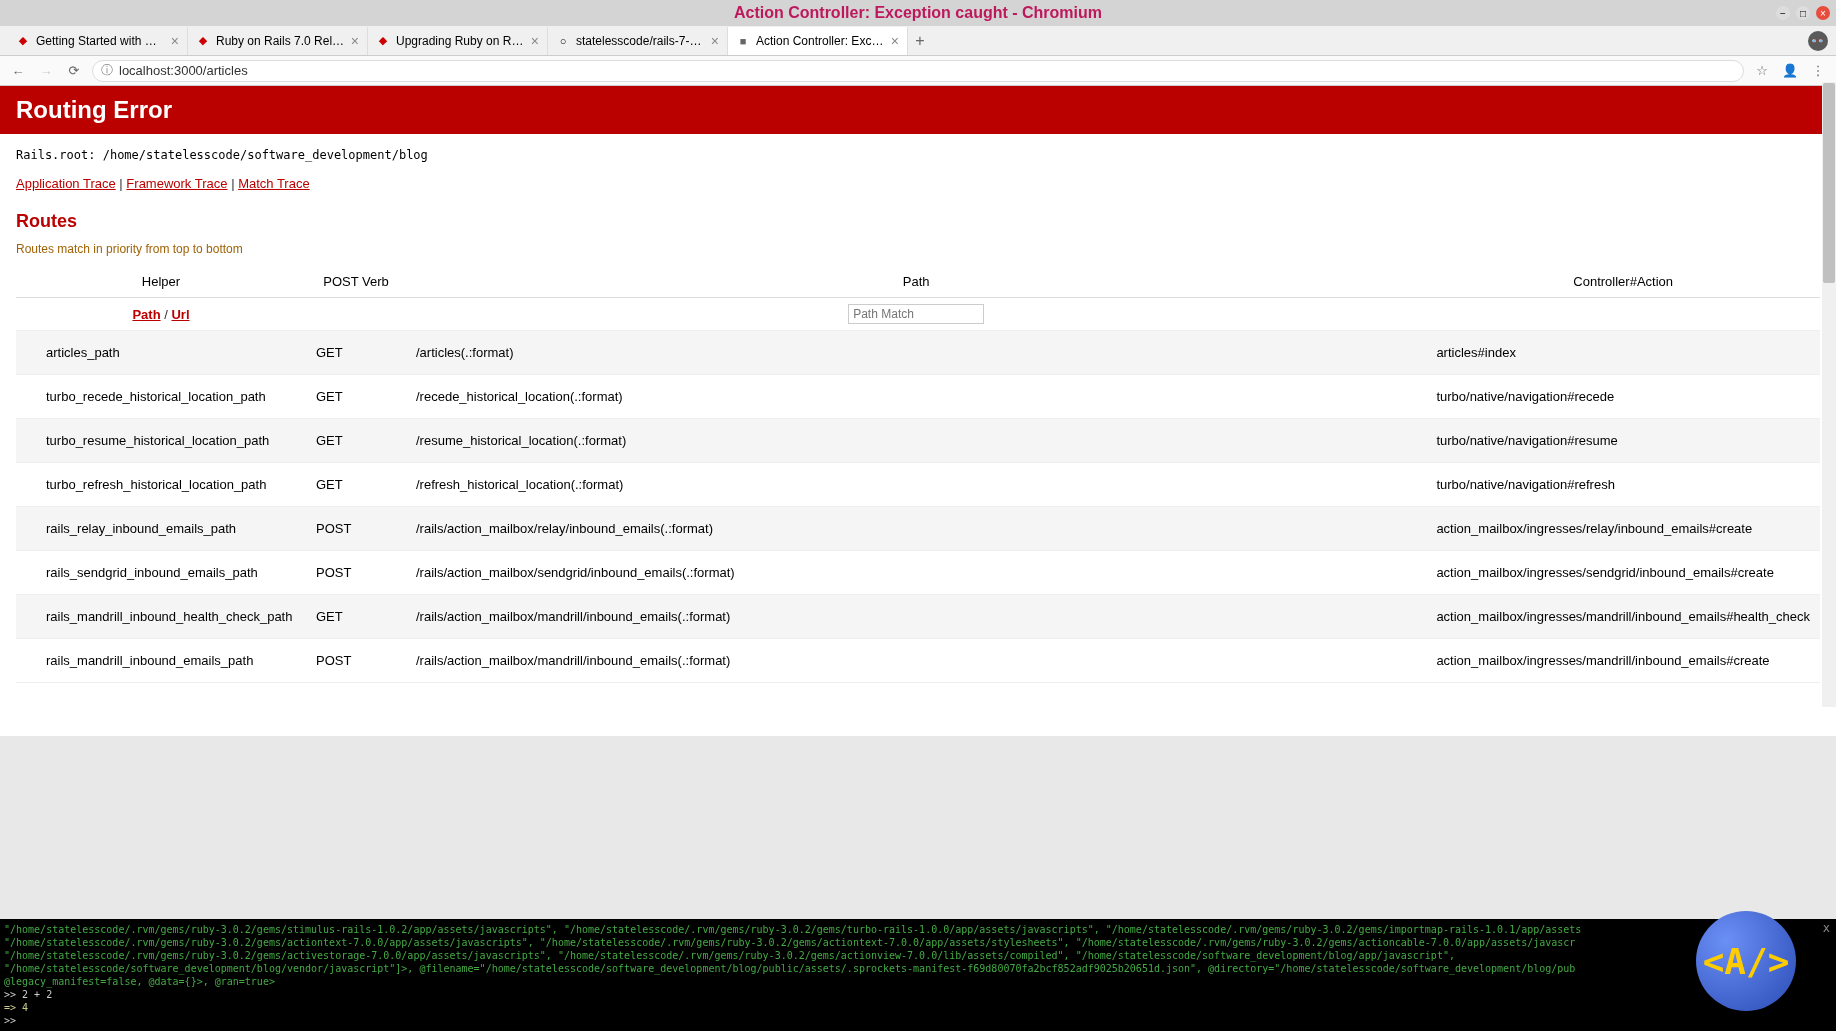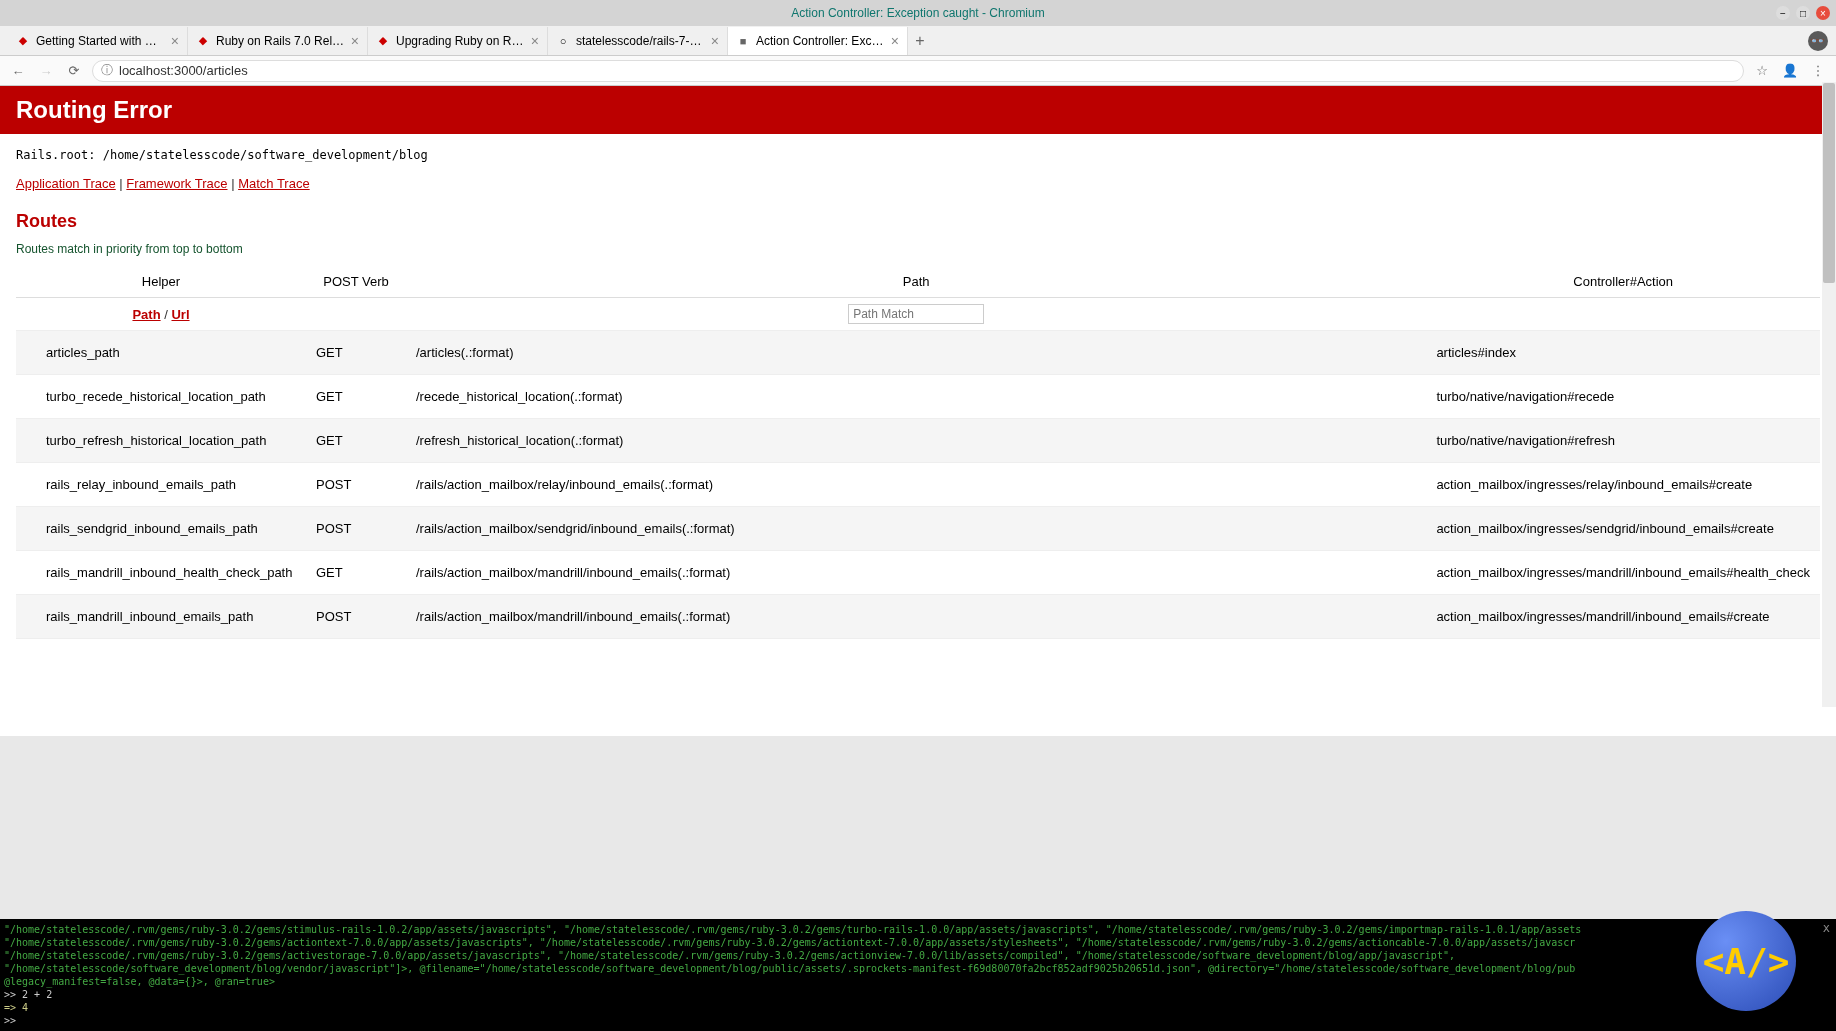--- a/index.html
+++ b/index.html
@@ -1,19 +1,19 @@
 <!DOCTYPE html>
 <html><head>
   <meta charset="utf-8">
   <style>
     * { margin: 0; padding: 0; box-sizing: border-box; }
     body { font-family: Arial, sans-serif; font-size: 13px; background: #e8e8e8; overflow: hidden; }
     
     .window-titlebar { height: 26px; background: #d4d4d4; display: flex; align-items: center; justify-content: center; position: relative; }
-    .window-title { font-size: 12px; font-weight: normal; color: #0f766e; }
+    .window-title { font-size: 16px; font-weight: bold; color: #be185d; }
     .window-controls { position: absolute; right: 6px; display: flex; gap: 6px; }
     .window-control { width: 14px; height: 14px; border-radius: 50%; display: flex; align-items: center; justify-content: center; font-size: 10px; }
     .window-control.min { background: #ddd; }
     .window-control.max { background: #ddd; }
     .window-control.close { background: #e74c3c; color: white; }
     
     .browser-tabs { height: 30px; background: #f0f0f0; display: flex; align-items: center; padding: 0 8px; border-bottom: 1px solid #ccc; }
     .browser-tab { height: 28px; padding: 0 8px; display: flex; align-items: center; gap: 6px; font-size: 12px; background: #f0f0f0; border-right: 1px solid #ddd; max-width: 180px; }
     .browser-tab.active { background: #fff; }
     .tab-favicon { width: 14px; height: 14px; display: flex; align-items: center; justify-content: center; font-size: 11px; }
@@ -37,21 +37,21 @@
     
     .error-header { background: #b00; color: #fff; padding: 10px 16px; font-size: 24px; font-weight: bold; }
     .error-body { padding: 14px 16px; }
     .error-message { font-size: 18px; font-weight: bold; color: #b00; margin-bottom: 14px; }
     .rails-root { font-family: monospace; font-size: 12px; margin-bottom: 14px; }
     .trace-links { font-size: 13px; margin-bottom: 20px; }
     .trace-link { color: #b00; text-decoration: underline; cursor: pointer; }
     .trace-sep { color: #333; }
     
     .routes-heading { font-size: 18px; font-weight: bold; color: #b00; margin-bottom: 10px; }
-    .routes-note { font-size: 12px; margin-bottom: 10px; color: #14532d; }
+    .routes-note { font-size: 12px; margin-bottom: 10px; color: #a16207; }
     
     .routes-table { width: 100%; border-collapse: collapse; }
     .routes-table th { padding: 8px; font-size: 13px; font-weight: normal; text-align: left; border-bottom: 1px solid #ddd; }
     .routes-table th.helper { width: 290px; text-align: center; }
     .routes-table th.verb { width: 100px; text-align: center; }
     .routes-table th.path { text-align: center; }
     .routes-table th.action { width: 380px; text-align: center; }
     .routes-table td { padding: 14px 10px; font-size: 13px; border-bottom: 1px solid #eee; }
     .routes-table tr.subheader td { padding: 6px 10px; text-align: center; background: #fff; }
     .routes-table tbody tr.data-row:nth-child(odd) { background: #f5f5f5; }
@@ -170,20 +170,26 @@
     <td>/articles(.:format)</td>
     <td>articles#index</td>
   </tr>
           <tr class="data-row">
     <td class="helper-cell">turbo_recede_historical_location_path</td>
     <td>GET</td>
     <td>/recede_historical_location(.:format)</td>
     <td>turbo/native/navigation#recede</td>
   </tr>
           <tr class="data-row">
+    <td class="helper-cell">turbo_resume_historical_location_path</td>
+    <td>GET</td>
+    <td>/resume_historical_location(.:format)</td>
+    <td>turbo/native/navigation#resume</td>
+  </tr>
+          <tr class="data-row">
     <td class="helper-cell">turbo_refresh_historical_location_path</td>
     <td>GET</td>
     <td>/refresh_historical_location(.:format)</td>
     <td>turbo/native/navigation#refresh</td>
   </tr>
           <tr class="data-row">
     <td class="helper-cell">rails_relay_inbound_emails_path</td>
     <td>POST</td>
     <td>/rails/action_mailbox/relay/inbound_emails(.:format)</td>
     <td>action_mailbox/ingresses/relay/inbound_emails#create</td>

